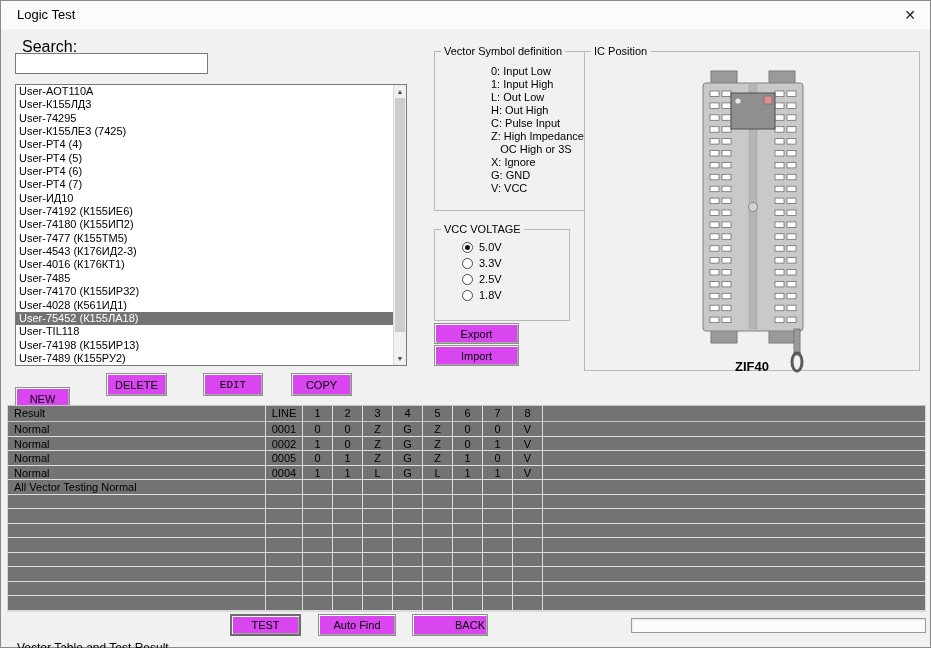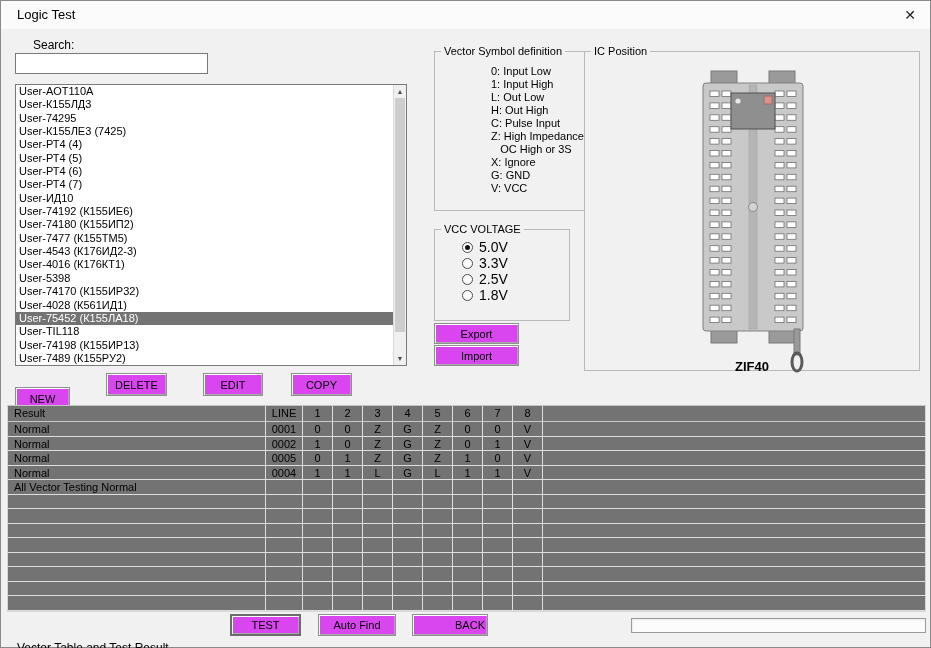--- a/index.html
+++ b/index.html
@@ -13,21 +13,21 @@
     overflow: hidden;
   }
   .window { position: absolute; inset: 0; border: 1px solid #8a8a8a; background: #f1f1f1; }
 
   
   .titlebar { position: absolute; left: 0; top: 0; right: 0; height: 28px; background: #fbfbfb; }
   .title { position: absolute; left: 16px; top: 0; line-height: 28px; font-size: 13px; }
   .close { position: absolute; right: 14px; top: 0; line-height: 28px; font-size: 14px; color: #222; cursor: pointer; }
 
   
-  .search-label { position: absolute; left: 32px; top: 37px; font-size: 12px; }
+  .search-label { position: absolute; left: 21px; top: 37px; font-size: 16px; }
   .search-input { position: absolute; left: 14px; top: 52px; width: 193px; height: 21px;
     border: 1px solid #7a7a7a; background: #fff; font: inherit; font-size: 12px; padding: 0 4px; }
 
   
   .listbox { position: absolute; left: 14px; top: 83px; width: 392px; height: 282px;
     border: 1px solid #7a7a7a; background: #fff; }
   .list-items { position: absolute; left: 0; top: 0; right: 13px; bottom: 0; overflow: hidden; }
   .list-item { height: 13.35px; line-height: 13.3px; font-size: 11px; padding-left: 3px; white-space: nowrap; }
   .list-item.selected { background: #737373; color: #fff; }
   .scrollbar { position: absolute; top: 0; right: 0; width: 13px; bottom: 0; background: #f0f0f0; border-left: 1px solid #d9d9d9; }
@@ -35,21 +35,21 @@
   .sb-arrow.up { top: 0; }
   .sb-arrow.down { bottom: 0; }
   .sb-thumb { position: absolute; left: 1px; width: 10px; top: 13px; height: 234px; background: #cdcdcd; }
 
   
   .btn { position: absolute; font-family: inherit; font-size: 11px; color: #000;
     background: #d946ef; border: 1px solid #8f8f8f;
     box-shadow: inset 1px 1px 0 #ffffff, inset -1px -1px 0 #a8a8a8; cursor: default; }
   #btn-new    { left: 14px;  top: 372px; width: 55px; height: 23px; margin-top: 14px; }
   #btn-delete { left: 105px; top: 372px; width: 61px; height: 23px; }
-  #btn-edit   { left: 202px; top: 372px; width: 60px; height: 23px; }
+  #btn-edit   { left: 202px; top: 372px; width: 60px; height: 23px; font-family: Liberation Mono, monospace; }
   #btn-copy   { left: 290px; top: 372px; width: 61px; height: 23px; }
   #btn-export { left: 433px; top: 322px; width: 85px; height: 21px; }
   #btn-import { left: 433px; top: 344px; width: 85px; height: 21px; }
   #btn-test     { left: 229px; top: 613px; width: 71px; height: 22px; border: 2px solid #6c6c6c; }
   #btn-autofind { left: 317px; top: 613px; width: 78px; height: 22px; }
   #btn-back     { left: 411px; top: 613px; width: 76px; height: 22px; padding-left: 40px; }
 
   
   fieldset { position: absolute; border: 1px solid #b9b9b9; }
   legend { font-size: 11px; padding: 0 3px; margin-left: 6px; }
@@ -57,21 +57,21 @@
   #fs-vcc    { left: 433px; top: 222px; width: 136px; height: 98px; }
   #fs-ic     { left: 583px; top: 44px;  width: 336px; height: 326px; }
 
   .vs-lines { padding: 8px 0 0 12px; }
   .vs-line { font-size: 11px; line-height: 13px; white-space: pre; padding-left: 44px; }
 
   .vcc-options { padding: 4px 0 0 27px; }
   .radio-row { display: flex; align-items: center; height: 16px; gap: 6px; }
   .radio { width: 11px; height: 11px; border: 1px solid #4a4a4a; border-radius: 50%; background: #fff; position: relative; flex: 0 0 auto; }
   .radio.checked::after { content: ""; position: absolute; left: 2px; top: 2px; width: 5px; height: 5px; border-radius: 50%; background: #111; }
-  .radio-label { font-size: 14px; }
+  .radio-label { font-size: 11px; }
 
   #zif-svg { position: absolute; left: 63px; top: 8px; }
   .socket-label { position: absolute; left: 0; top: 302px; width: 100%; text-align: center; font-weight: bold; font-size: 13px; }
 
   
   .result-table { position: absolute; left: 6px; top: 404px; width: 919px; background: #737373;
     border: 1px solid #d6d6d6; border-top-color: #c4c4c4; font-size: 11px; }
   .trow { display: grid; grid-template-columns: 258px 37px repeat(8, 30px) 1fr; height: 14.5px; line-height: 14px; }
   .trow.header { height: 16px; line-height: 15px; }
   .cell { border-right: 1px solid #dedede; border-bottom: 1px solid #dedede; overflow: hidden; white-space: nowrap; text-align: center; }
@@ -106,21 +106,21 @@
         <div class="list-item">User-РТ4 (4)</div>
         <div class="list-item">User-РТ4 (5)</div>
         <div class="list-item">User-РТ4 (6)</div>
         <div class="list-item">User-РТ4 (7)</div>
         <div class="list-item">User-ИД10</div>
         <div class="list-item">User-74192 (К155ИЕ6)</div>
         <div class="list-item">User-74180 (К155ИП2)</div>
         <div class="list-item">User-7477 (К155ТМ5)</div>
         <div class="list-item">User-4543 (К176ИД2-3)</div>
         <div class="list-item">User-4016 (К176КТ1)</div>
-        <div class="list-item">User-5398</div>
+        <div class="list-item">User-7485</div>
         <div class="list-item">User-74170 (К155ИР32)</div>
         <div class="list-item">User-4028 (К561ИД1)</div>
         <div class="list-item selected">User-75452 (К155ЛА18)</div>
         <div class="list-item">User-TIL118</div>
         <div class="list-item">User-74198 (К155ИР13)</div>
         <div class="list-item">User-7489 (К155РУ2)</div>
       </div>
     <div class="scrollbar">
       <div class="sb-arrow up">▲</div>
       <div class="sb-thumb"></div>

